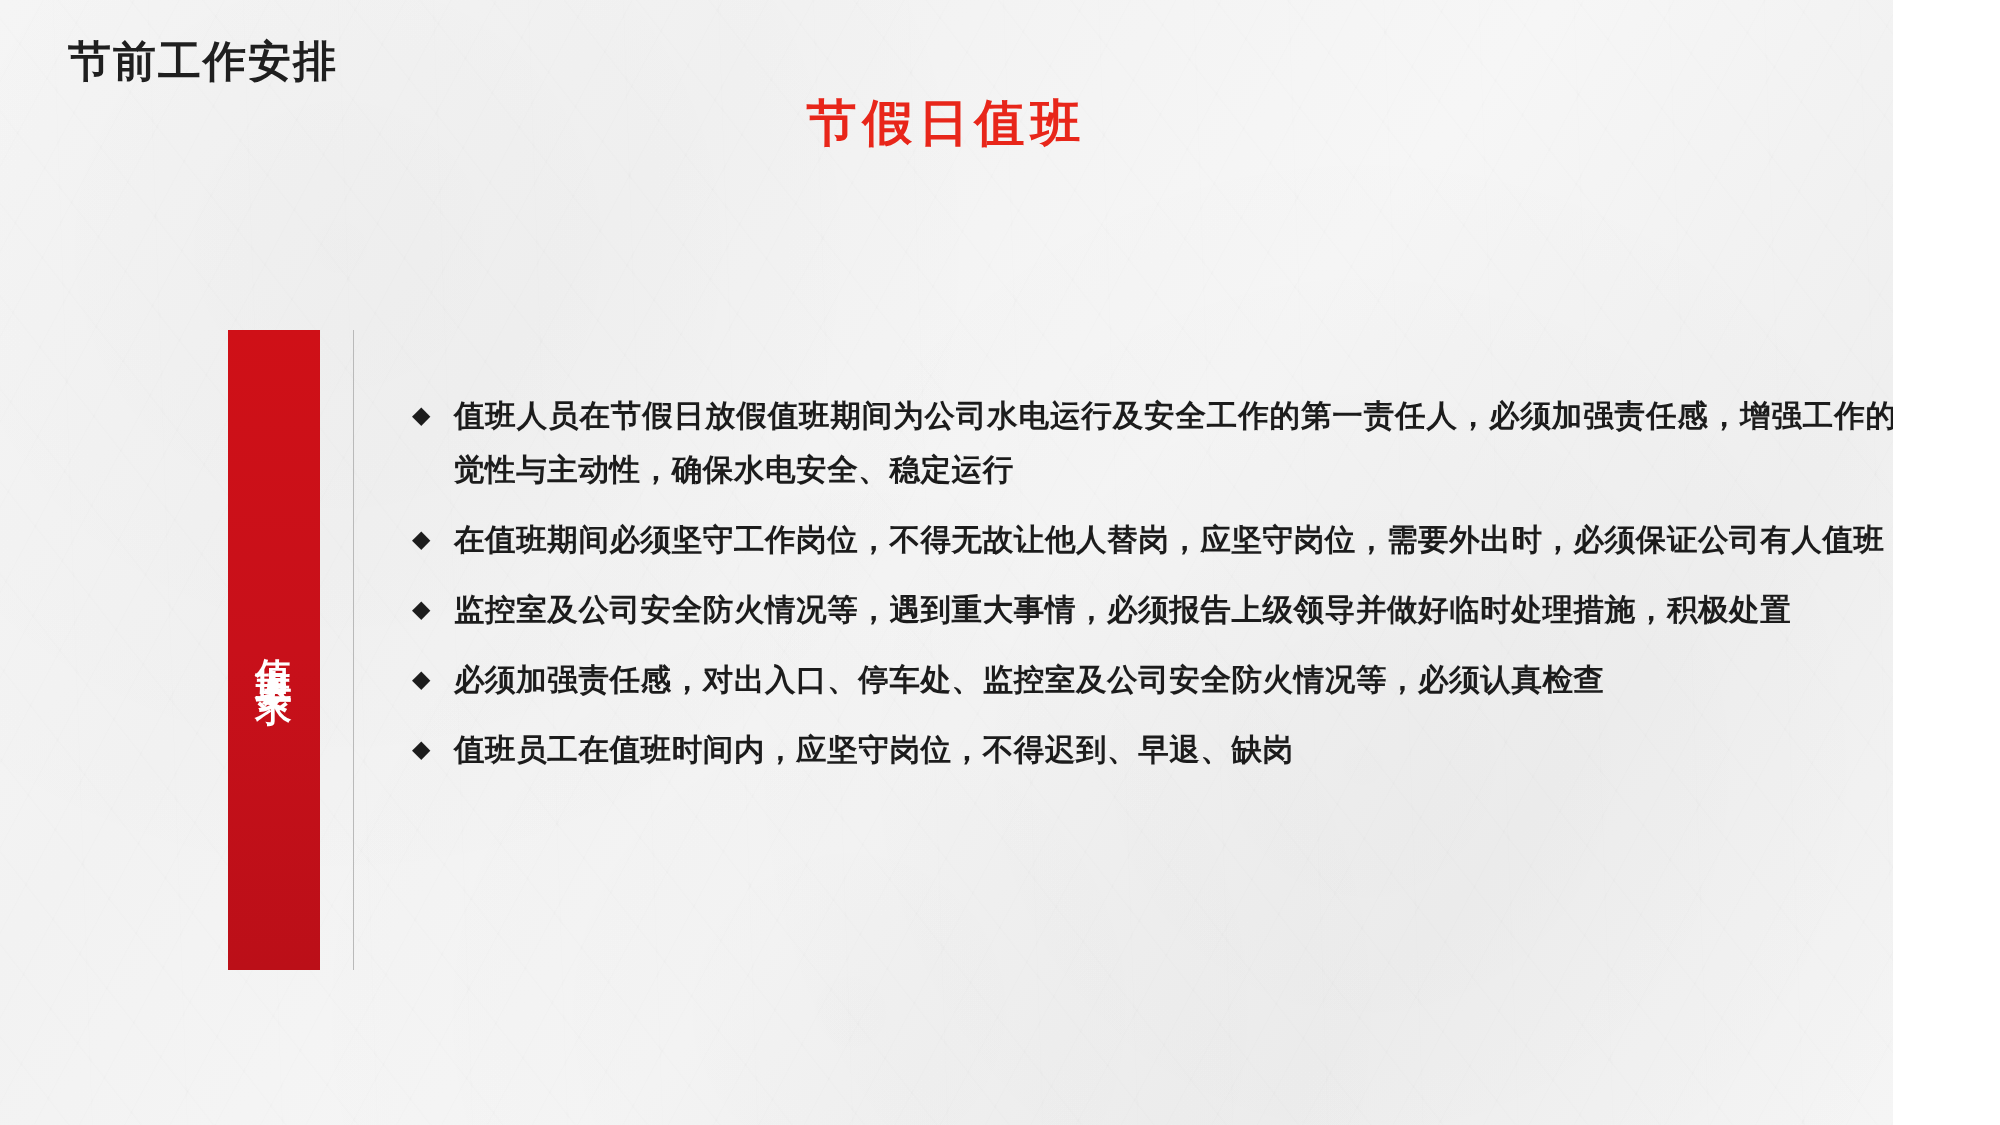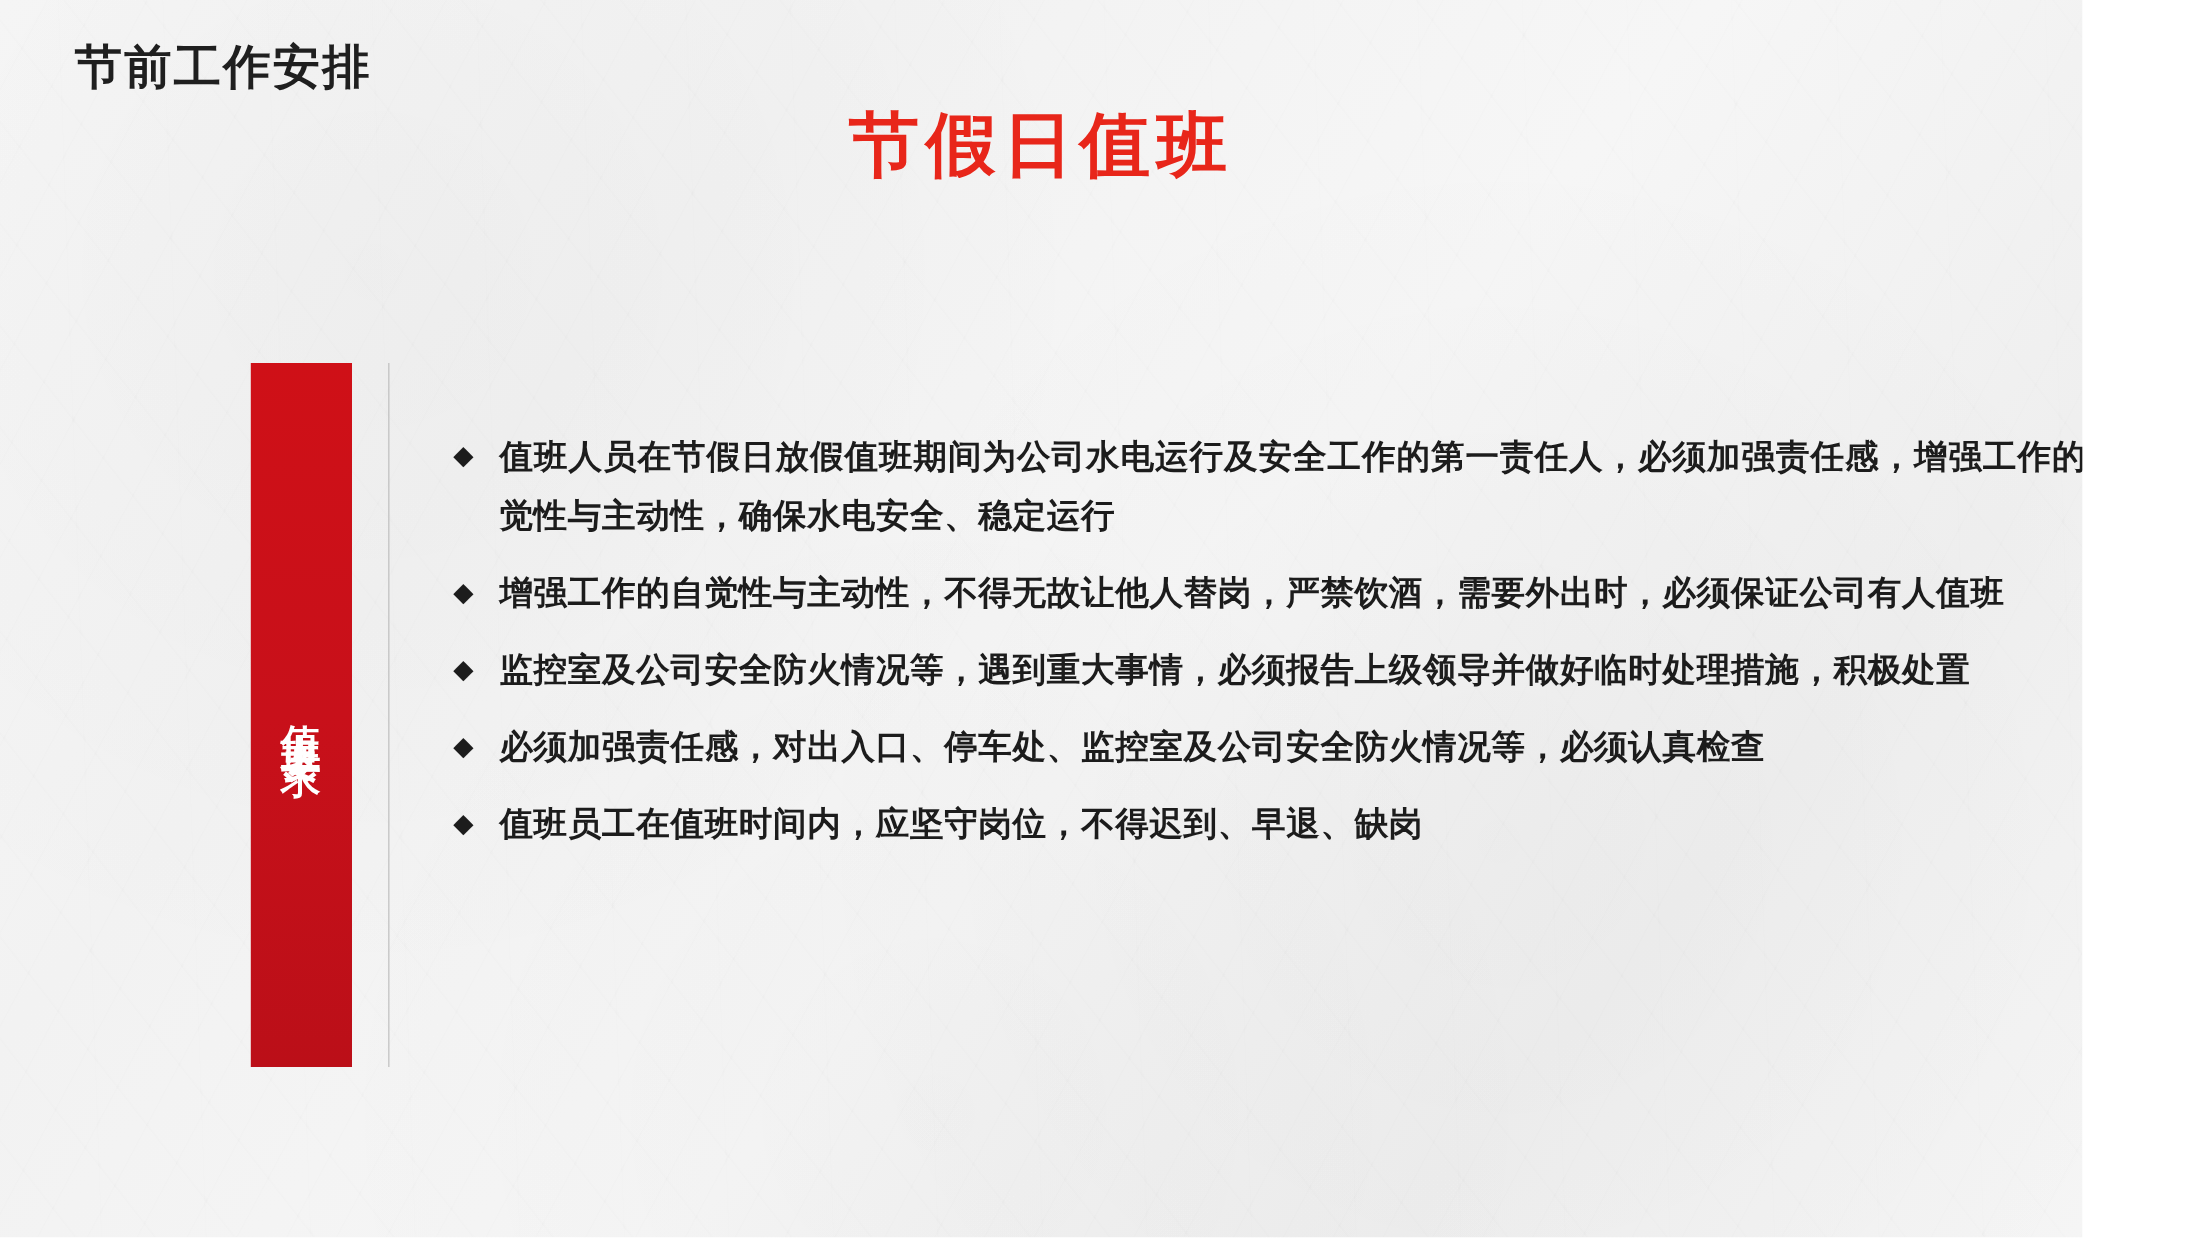--- a/index.html
+++ b/index.html
@@ -49,21 +49,21 @@
     line-height: 1.2;
     white-space: nowrap;
   }
 
   .main-title {
     position: absolute;
     left: 0;
     right: 0;
     top: 92px;
     text-align: center;
-    font-size: 64px;
+    font-size: 50px;
     font-weight: bold;
     color: #e8261a;
     letter-spacing: 6px;
     line-height: 1.25;
   }
 
   .content-area {
     position: absolute;
     left: 228px;
     top: 330px;
@@ -151,21 +151,21 @@
 
     <div class="bullets">
 
       <div class="bullet-row">
         <span class="bullet-marker">◆</span>
         <span class="bullet-text">值班人员在节假日放假值班期间为公司水电运行及安全工作的第一责任人，必须加强责任感，增强工作的自觉性与主动性，确保水电安全、稳定运行</span>
       </div>
 
       <div class="bullet-row">
         <span class="bullet-marker">◆</span>
-        <span class="bullet-text">增强工作的自觉性与主动性，不得无故让他人替岗，严禁饮酒，需要外出时，必须保证公司有人值班</span>
+        <span class="bullet-text">在值班期间必须坚守工作岗位，不得无故让他人替岗，应坚守岗位，需要外出时，必须保证公司有人值班</span>
       </div>
 
       <div class="bullet-row">
         <span class="bullet-marker">◆</span>
         <span class="bullet-text">监控室及公司安全防火情况等，遇到重大事情，必须报告上级领导并做好临时处理措施，积极处置</span>
       </div>
 
       <div class="bullet-row">
         <span class="bullet-marker">◆</span>
         <span class="bullet-text">必须加强责任感，对出入口、停车处、监控室及公司安全防火情况等，必须认真检查</span>

